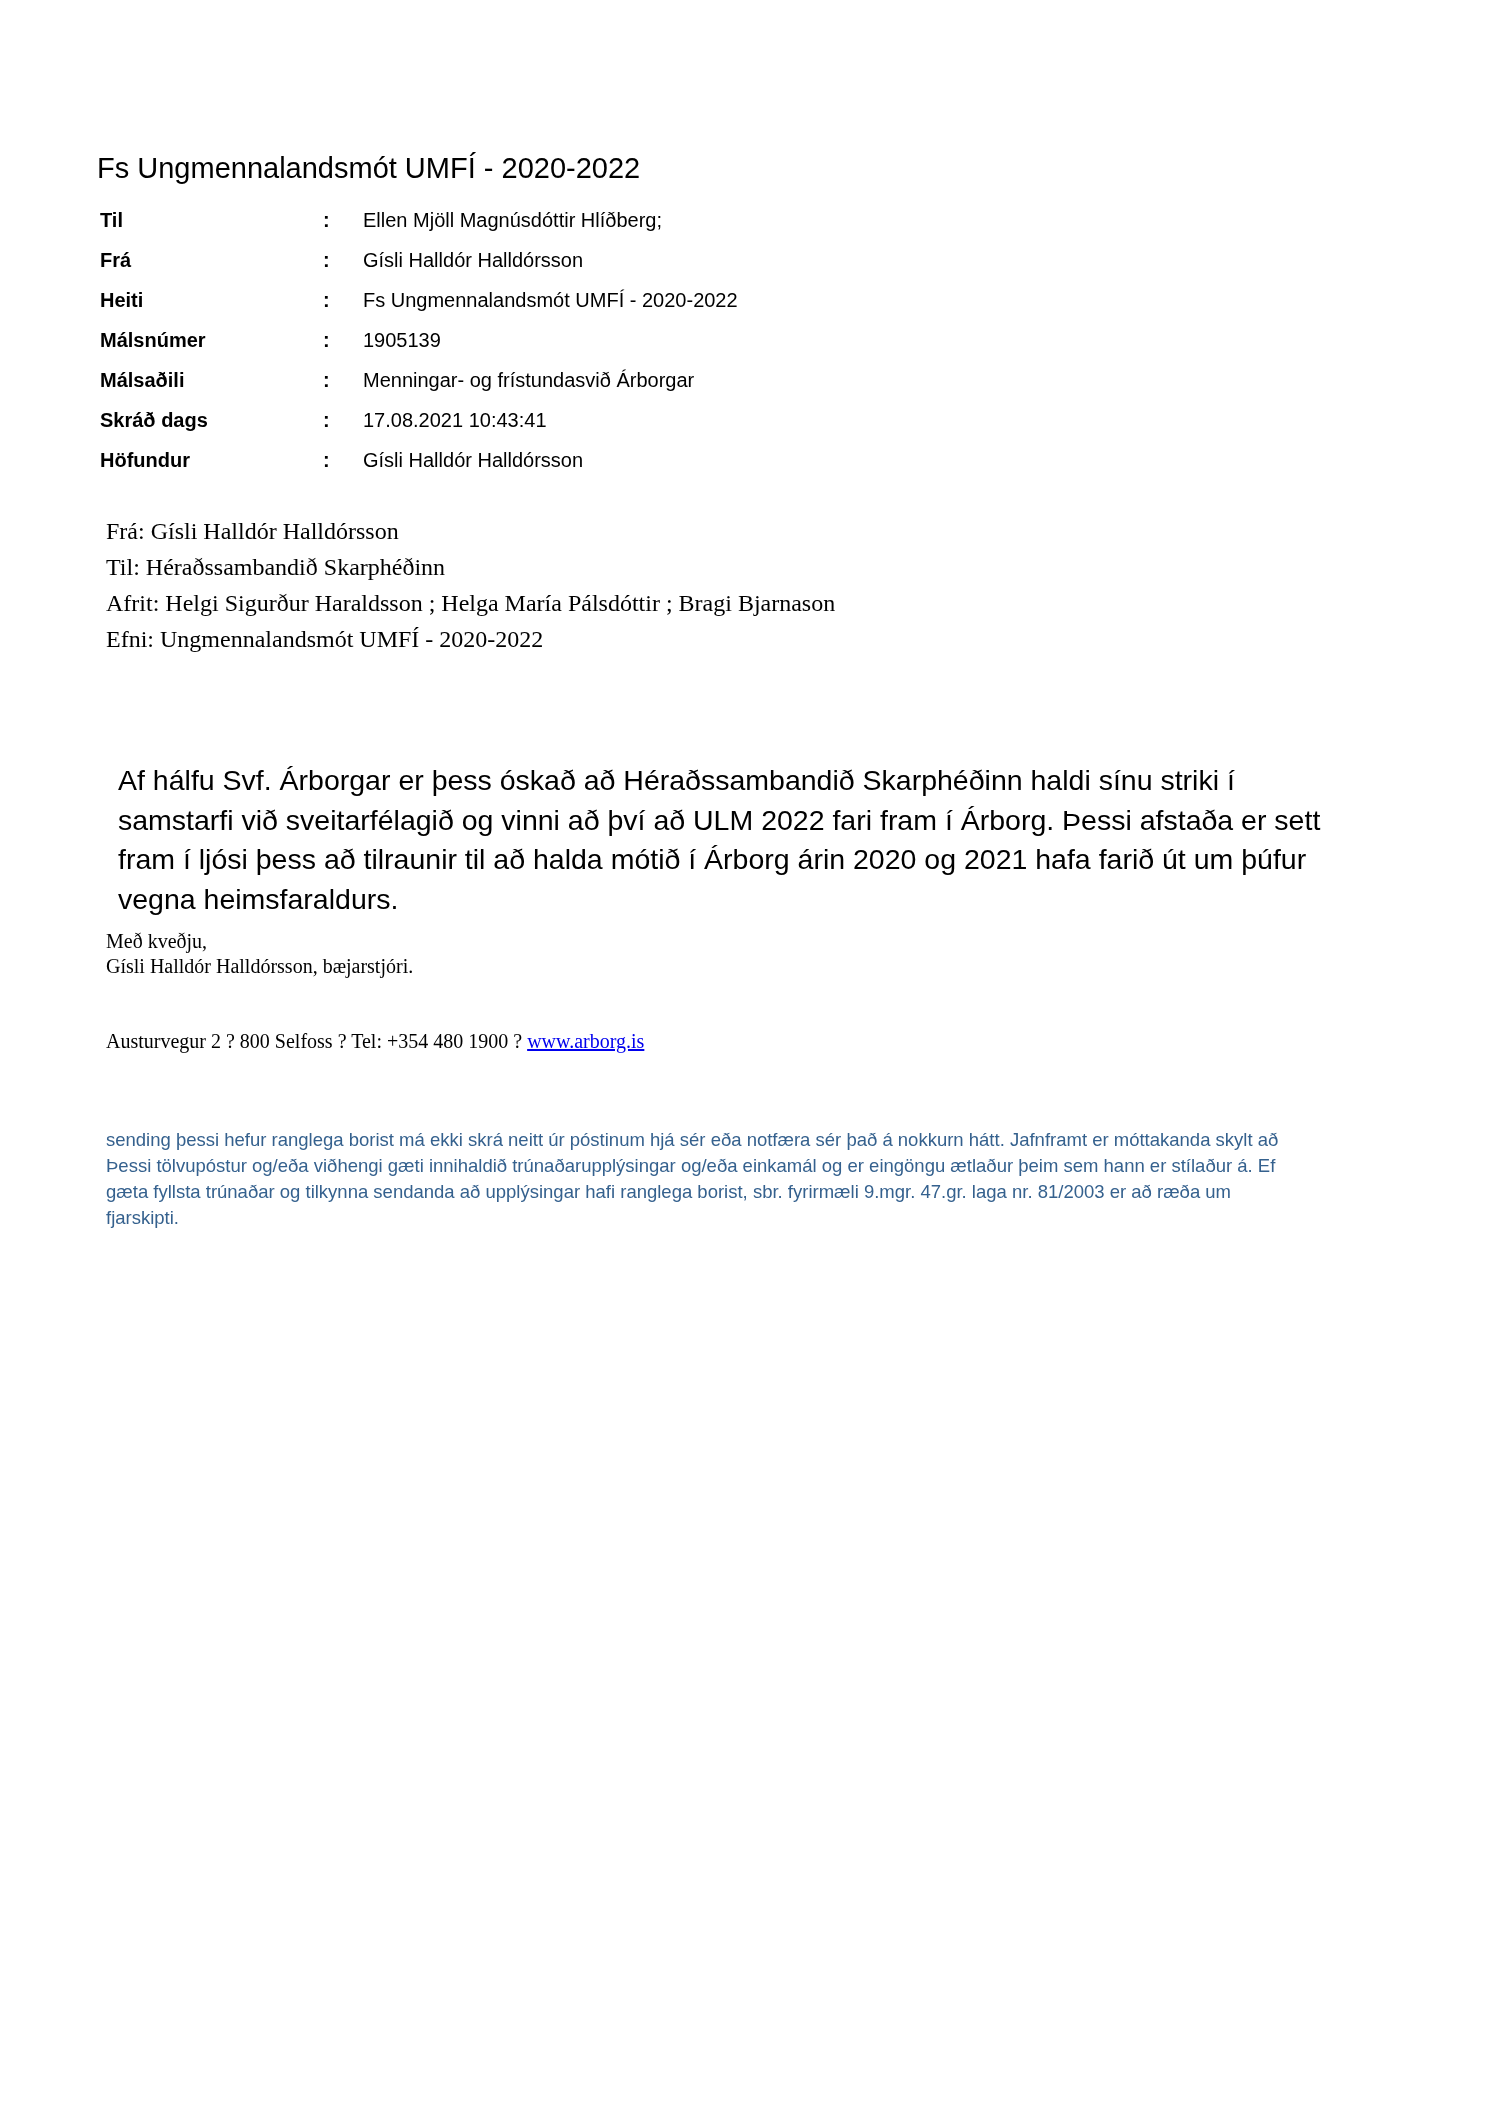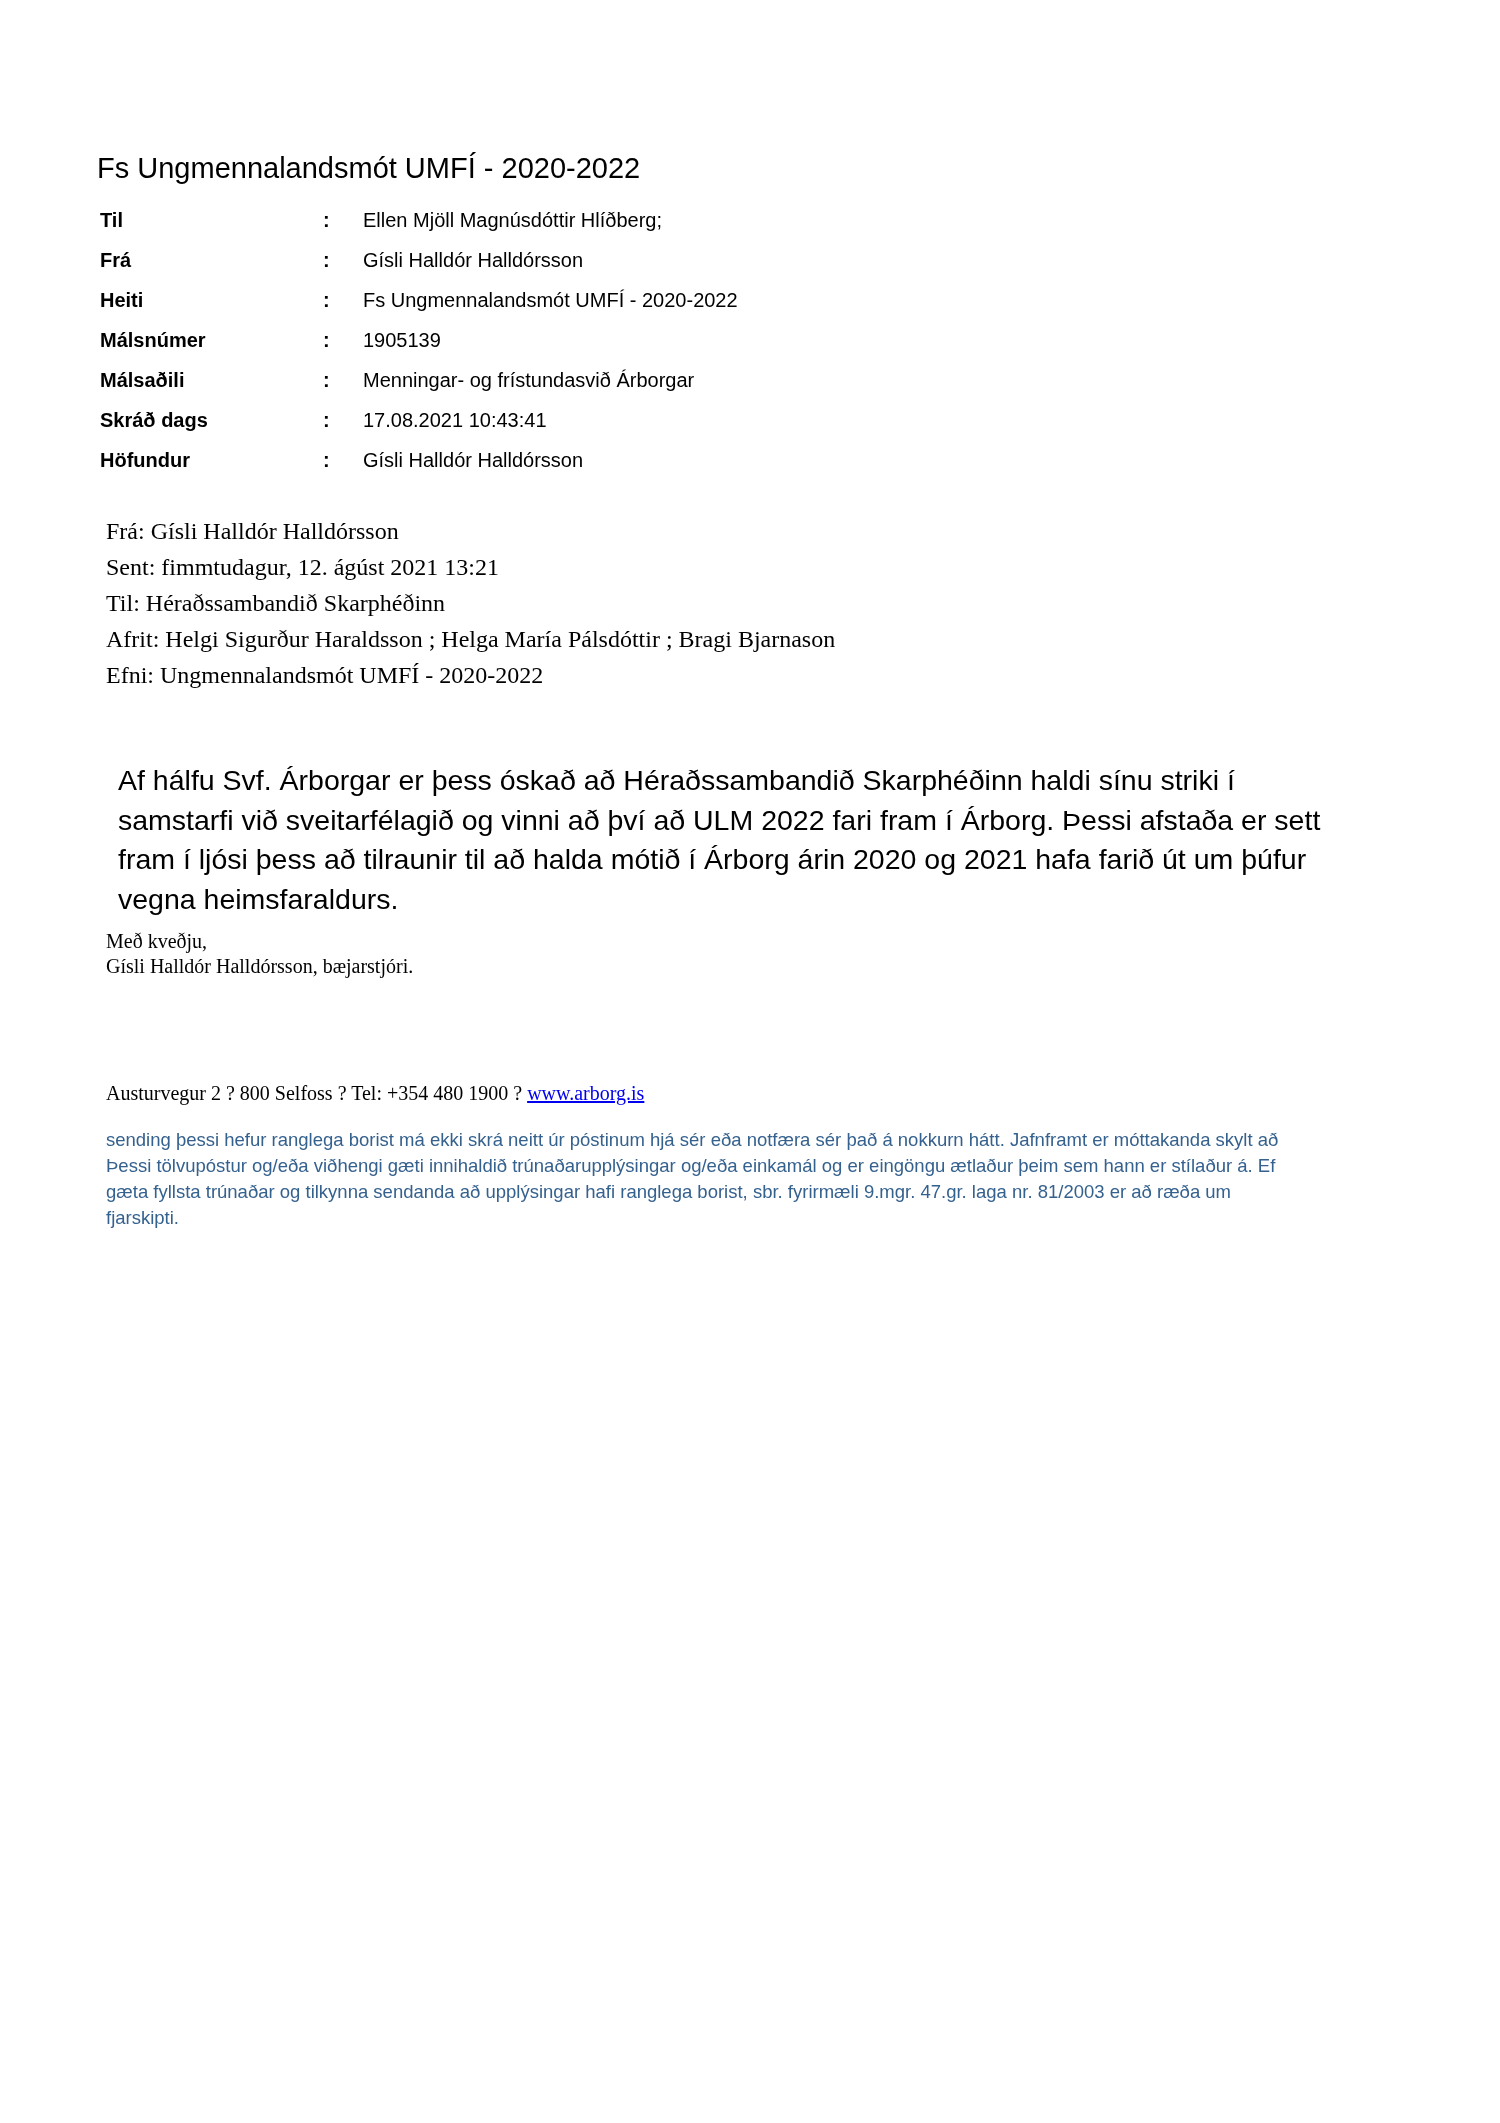--- a/index.html
+++ b/index.html
@@ -68,21 +68,21 @@
     top: 929px;
     font-family: "Liberation Serif", serif;
     font-size: 20px;
     line-height: 24.5px;
   }
   .sig-line { white-space: nowrap; }
 
   
   #address-line {
     left: 106px;
-    top: 1082px;
+    top: 1030px;
     font-family: "Liberation Serif", serif;
     font-size: 20px;
     white-space: nowrap;
   }
   #address-link {
     color: #0000ee;
     text-decoration: underline;
     cursor: pointer;
   }
 
@@ -129,23 +129,20 @@
   <span class="meta-label">Höfundur</span>
   <span class="meta-colon">:</span>
   <span class="meta-value">Gísli Halldór Halldórsson</span>
 </div>
 
 <div id="email-header" class="abs">
   <div class="eh-line">
     <span class="eh-label">Frá:</span><span class="eh-value"> Gísli Halldór Halldórsson</span>
   </div>
   <div class="eh-line">
-    <span class="eh-label">Sent:</span><span class="eh-value"> fimmtudagur, 12. ágúst 2021 13:21</span>
-  </div>
-  <div class="eh-line">
     <span class="eh-label">Til:</span><span class="eh-value"> Héraðssambandið Skarphéðinn</span>
   </div>
   <div class="eh-line">
     <span class="eh-label">Afrit:</span><span class="eh-value"> Helgi Sigurður Haraldsson ; Helga María Pálsdóttir ; Bragi Bjarnason</span>
   </div>
   <div class="eh-line">
     <span class="eh-label">Efni:</span><span class="eh-value"> Ungmennalandsmót UMFÍ - 2020-2022</span>
   </div>
 </div>
 

